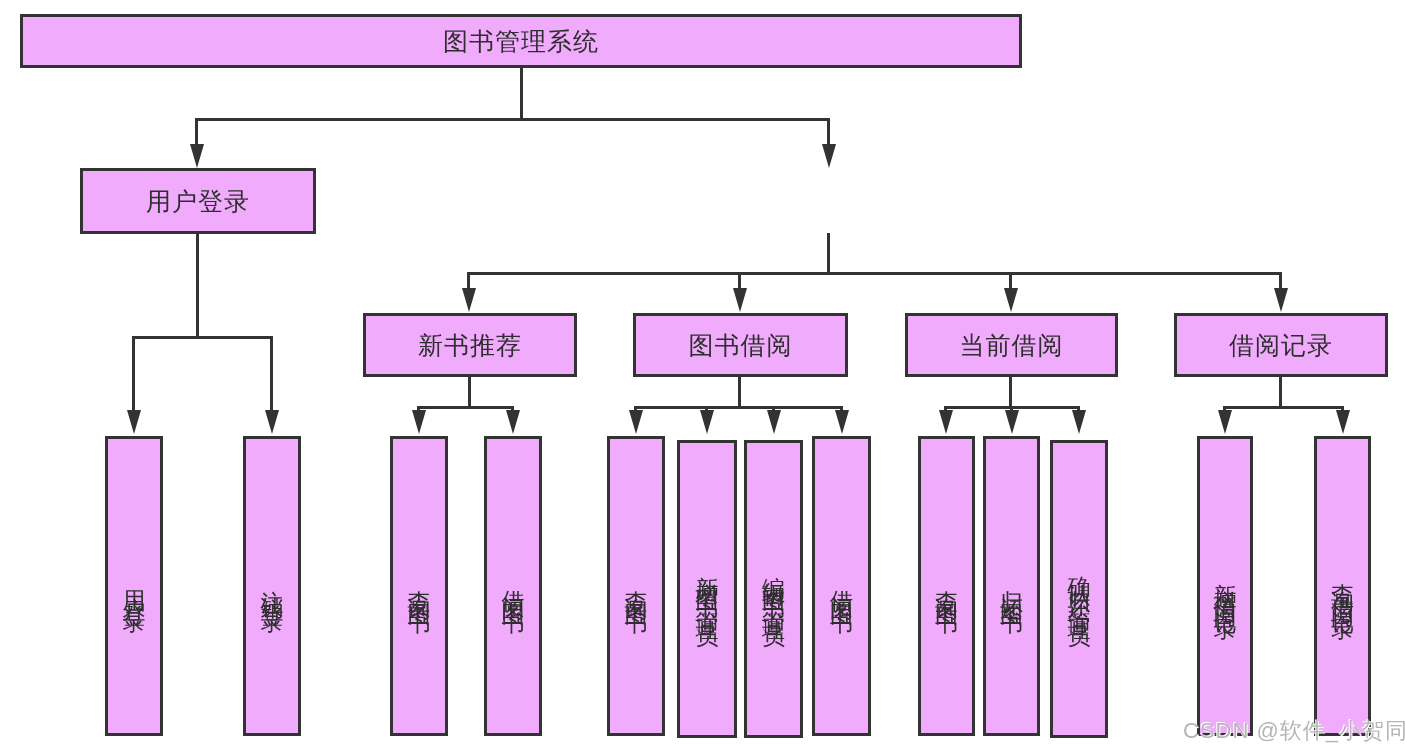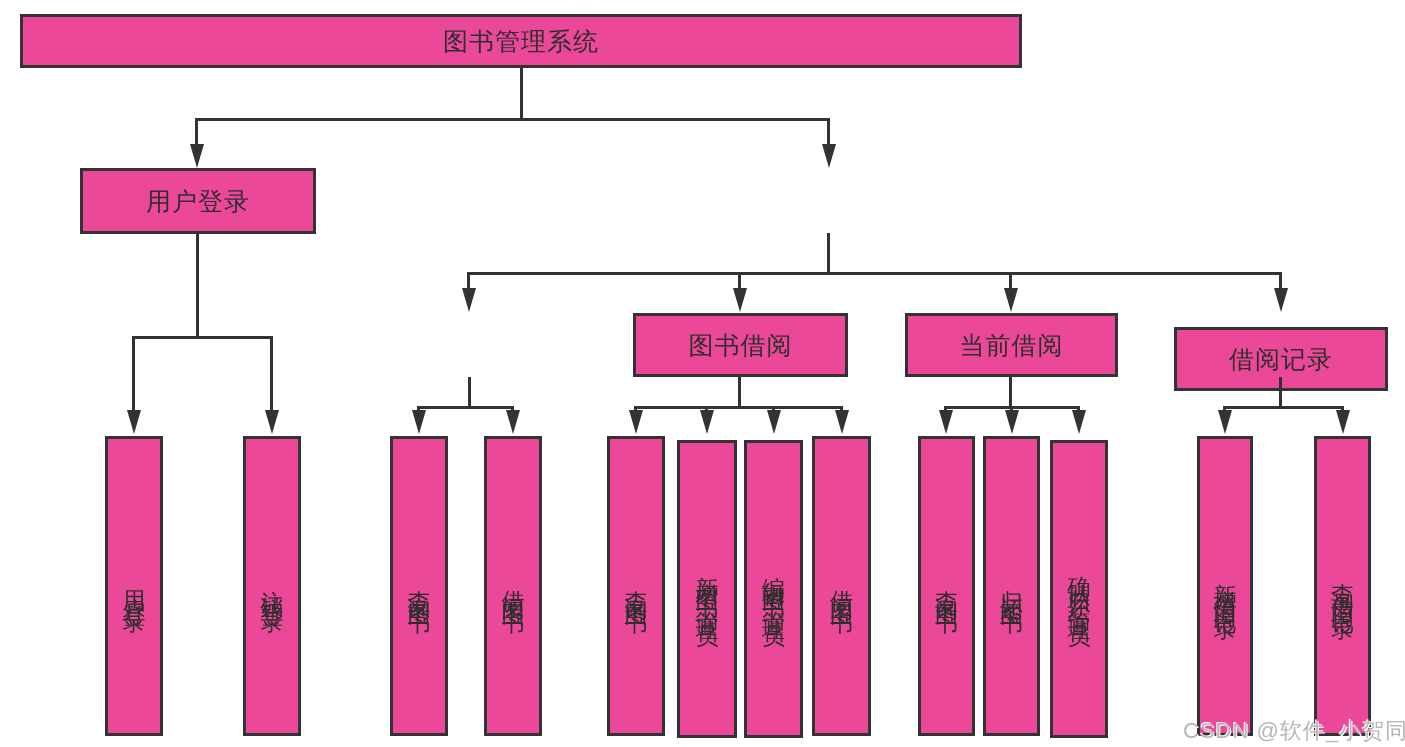--- a/index.html
+++ b/index.html
@@ -8,21 +8,21 @@
     width:1405px;height:747px;
     background:#ffffff;
     font-family:"Liberation Sans","DejaVu Sans",sans-serif;
     color:#2e2e2e;
     overflow:hidden;
   }
   .node{
     position:absolute;
     box-sizing:border-box;
     border:3px solid #333333;
-    background:#ec4899;
+    background:#f0abfc;
     display:flex;
     align-items:center;
     justify-content:center;
     text-align:center;
   }
   .hnode{font-size:25px;letter-spacing:1px;}
   .vnode .t{
     writing-mode:vertical-rl;
     text-orientation:mixed;
     font-size:23px;
@@ -80,27 +80,30 @@
   <div class="hl" style="left:469px;top:272px;width:813px;"></div>
   <div class="vl" style="left:467px;top:272px;height:18px;"></div>
   <div class="ah" style="left:462px;top:288px;"></div>
   <div class="vl" style="left:738px;top:272px;height:18px;"></div>
   <div class="ah" style="left:733px;top:288px;"></div>
   <div class="vl" style="left:1009px;top:272px;height:18px;"></div>
   <div class="ah" style="left:1004px;top:288px;"></div>
   <div class="vl" style="left:1279px;top:272px;height:18px;"></div>
   <div class="ah" style="left:1274px;top:288px;"></div>
 
+  <div class="node hnode" style="left:363px;top:313px;width:214px;height:64px;">
+    <span class="t">新书推荐</span>
+  </div>
   <div class="node hnode" style="left:633px;top:313px;width:215px;height:64px;">
     <span class="t">图书借阅</span>
   </div>
   <div class="node hnode" style="left:905px;top:313px;width:213px;height:64px;">
     <span class="t">当前借阅</span>
   </div>
-  <div class="node hnode" style="left:1174px;top:327px;width:214px;height:64px;">
+  <div class="node hnode" style="left:1174px;top:313px;width:214px;height:64px;">
     <span class="t">借阅记录</span>
   </div>
 
   <div class="vl" style="left:468px;top:377px;height:32px;"></div>
   <div class="hl" style="left:419px;top:406px;width:95px;"></div>
   <div class="vl" style="left:417px;top:406px;height:8px;"></div>
   <div class="ah" style="left:412px;top:410px;"></div>
   <div class="vl" style="left:511px;top:406px;height:8px;"></div>
   <div class="ah" style="left:506px;top:410px;"></div>
 

